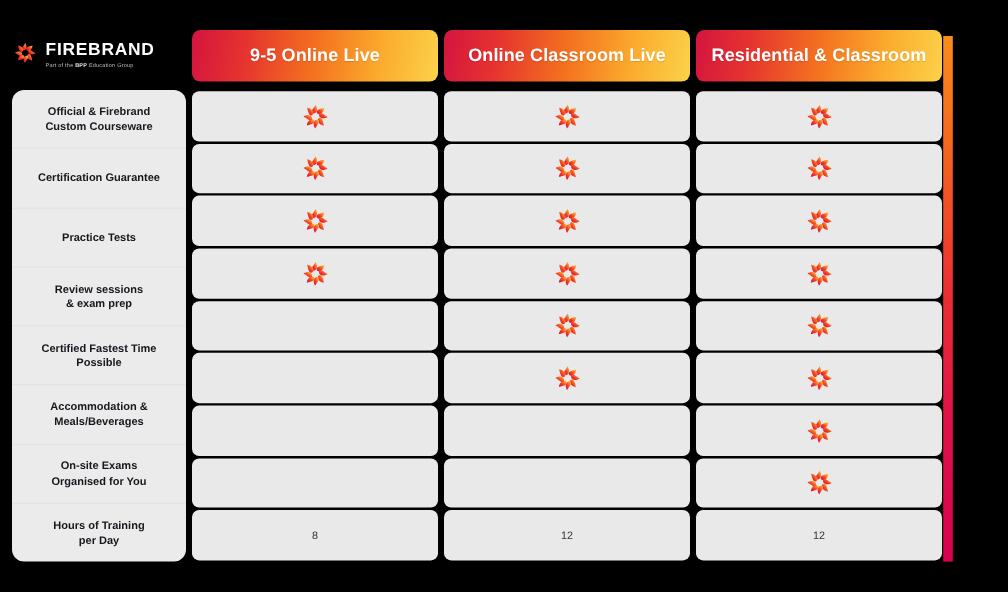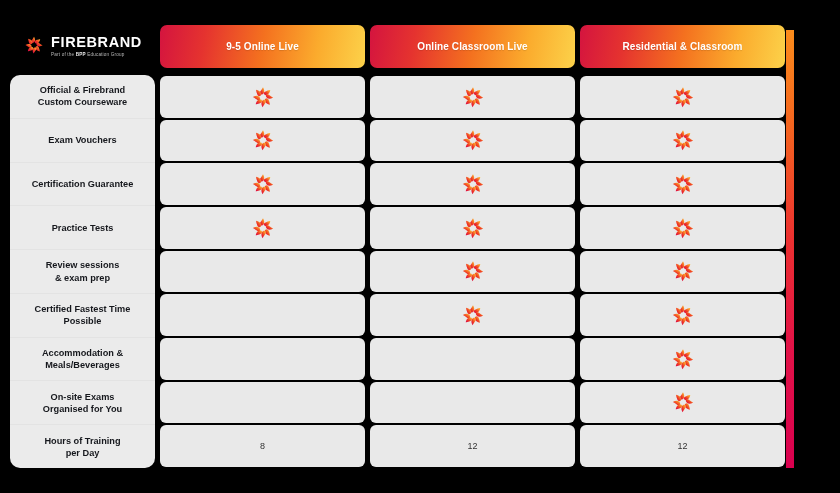--- a/index.html
+++ b/index.html
@@ -34,21 +34,20 @@
     grid-template-columns: 145px 5px 205px 5px 205px 5px 205px;
     grid-template-rows: 43px 7px repeat(9, 1fr);
   }
 
   
   .logo-cell {
     grid-column: 1;
     grid-row: 1;
     display: flex;
     align-items: center;
-    justify-content: center;
     gap: 6px;
     background: #000000;
   }
   .logo-text-wrap {
     display: flex;
     flex-direction: column;
     align-items: flex-start;
     line-height: 1;
   }
   .logo-word {
@@ -68,21 +67,21 @@
 
   
   .head {
     grid-row: 1;
     border-radius: 7px;
     background: linear-gradient(100deg, #d4143f 0%, #e5332f 22%, #f4711f 50%, #fbab2d 76%, #fcd24a 100%);
     display: flex;
     align-items: center;
     justify-content: center;
     color: #ffffff;
-    font-size: 10px;
+    font-size: 15px;
     font-weight: bold;
     letter-spacing: 0.1px;
     text-shadow: 0 1px 1px rgba(0,0,0,.13);
   }
   .head.h1 { grid-column: 3; }
   .head.h2 { grid-column: 5; }
   .head.h3 { grid-column: 7; }
 
   
   .label-panel {
@@ -176,23 +175,20 @@
 
     <div class="head h1">9-5 Online Live</div>
     <div class="head h2">Online Classroom Live</div>
     <div class="head h3">Residential &amp; Classroom</div>
 
     <div class="label-panel">
       <div class="label-row">
         <span><span>Official &amp; Firebrand</span><br><span>Custom Courseware</span></span>
       </div>
       <div class="label-row">
-        <span>Exam Vouchers</span>
-      </div>
-      <div class="label-row">
         <span>Certification Guarantee</span>
       </div>
       <div class="label-row">
         <span>Practice Tests</span>
       </div>
       <div class="label-row">
         <span><span>Review sessions</span><br><span>&amp; exam prep</span></span>
       </div>
       <div class="label-row">
         <span><span>Certified Fastest Time</span><br><span>Possible</span></span>

